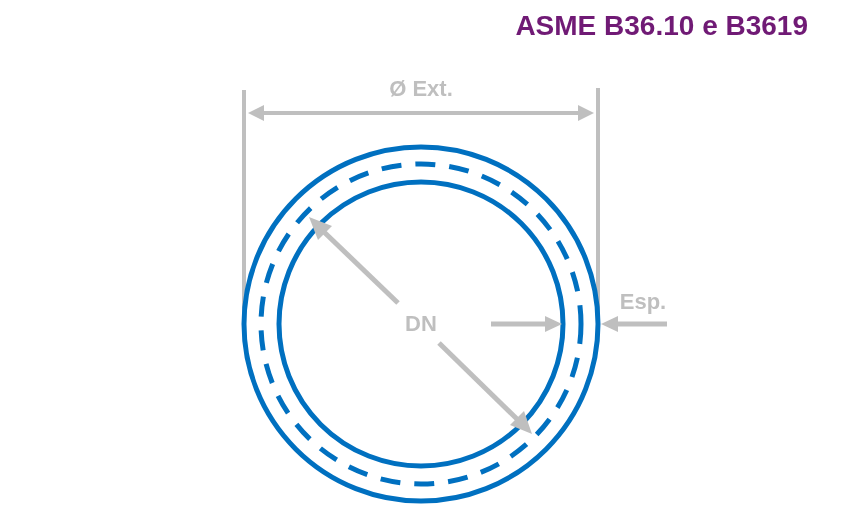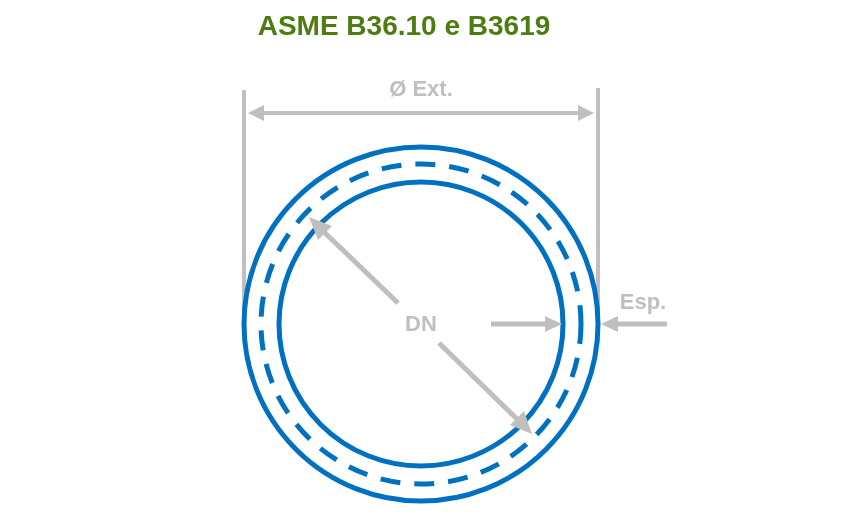--- a/index.html
+++ b/index.html
@@ -1,17 +1,17 @@
 <!DOCTYPE html>
 <html><head>
 <meta charset="utf-8">
 <style>
   html, body { margin: 0; padding: 0; background: #ffffff; }
   body { width: 842px; height: 525px; position: relative; overflow: hidden; font-family: "Liberation Sans", sans-serif; }
-  .title { position: absolute; left: 0; top: 10px; width: 808px; text-align: center; color: #4d7c0f; font-weight: bold; font-size: 28px; letter-spacing: 0px; }
+  .title { position: absolute; left: 0; top: 10px; width: 808px; text-align: right; color: #701a75; font-weight: bold; font-size: 28px; letter-spacing: 0px; }
   svg { position: absolute; left: 0; top: 0; }
   .lbl { font-family: "Liberation Sans", sans-serif; font-weight: bold; fill: #BFBFBF; }
 </style>
 </head>
 <body>
 
 <div class="title">ASME B36.10 e B3619</div>
 
 <svg width="842" height="525" viewBox="0 0 842 525">
   <defs>

